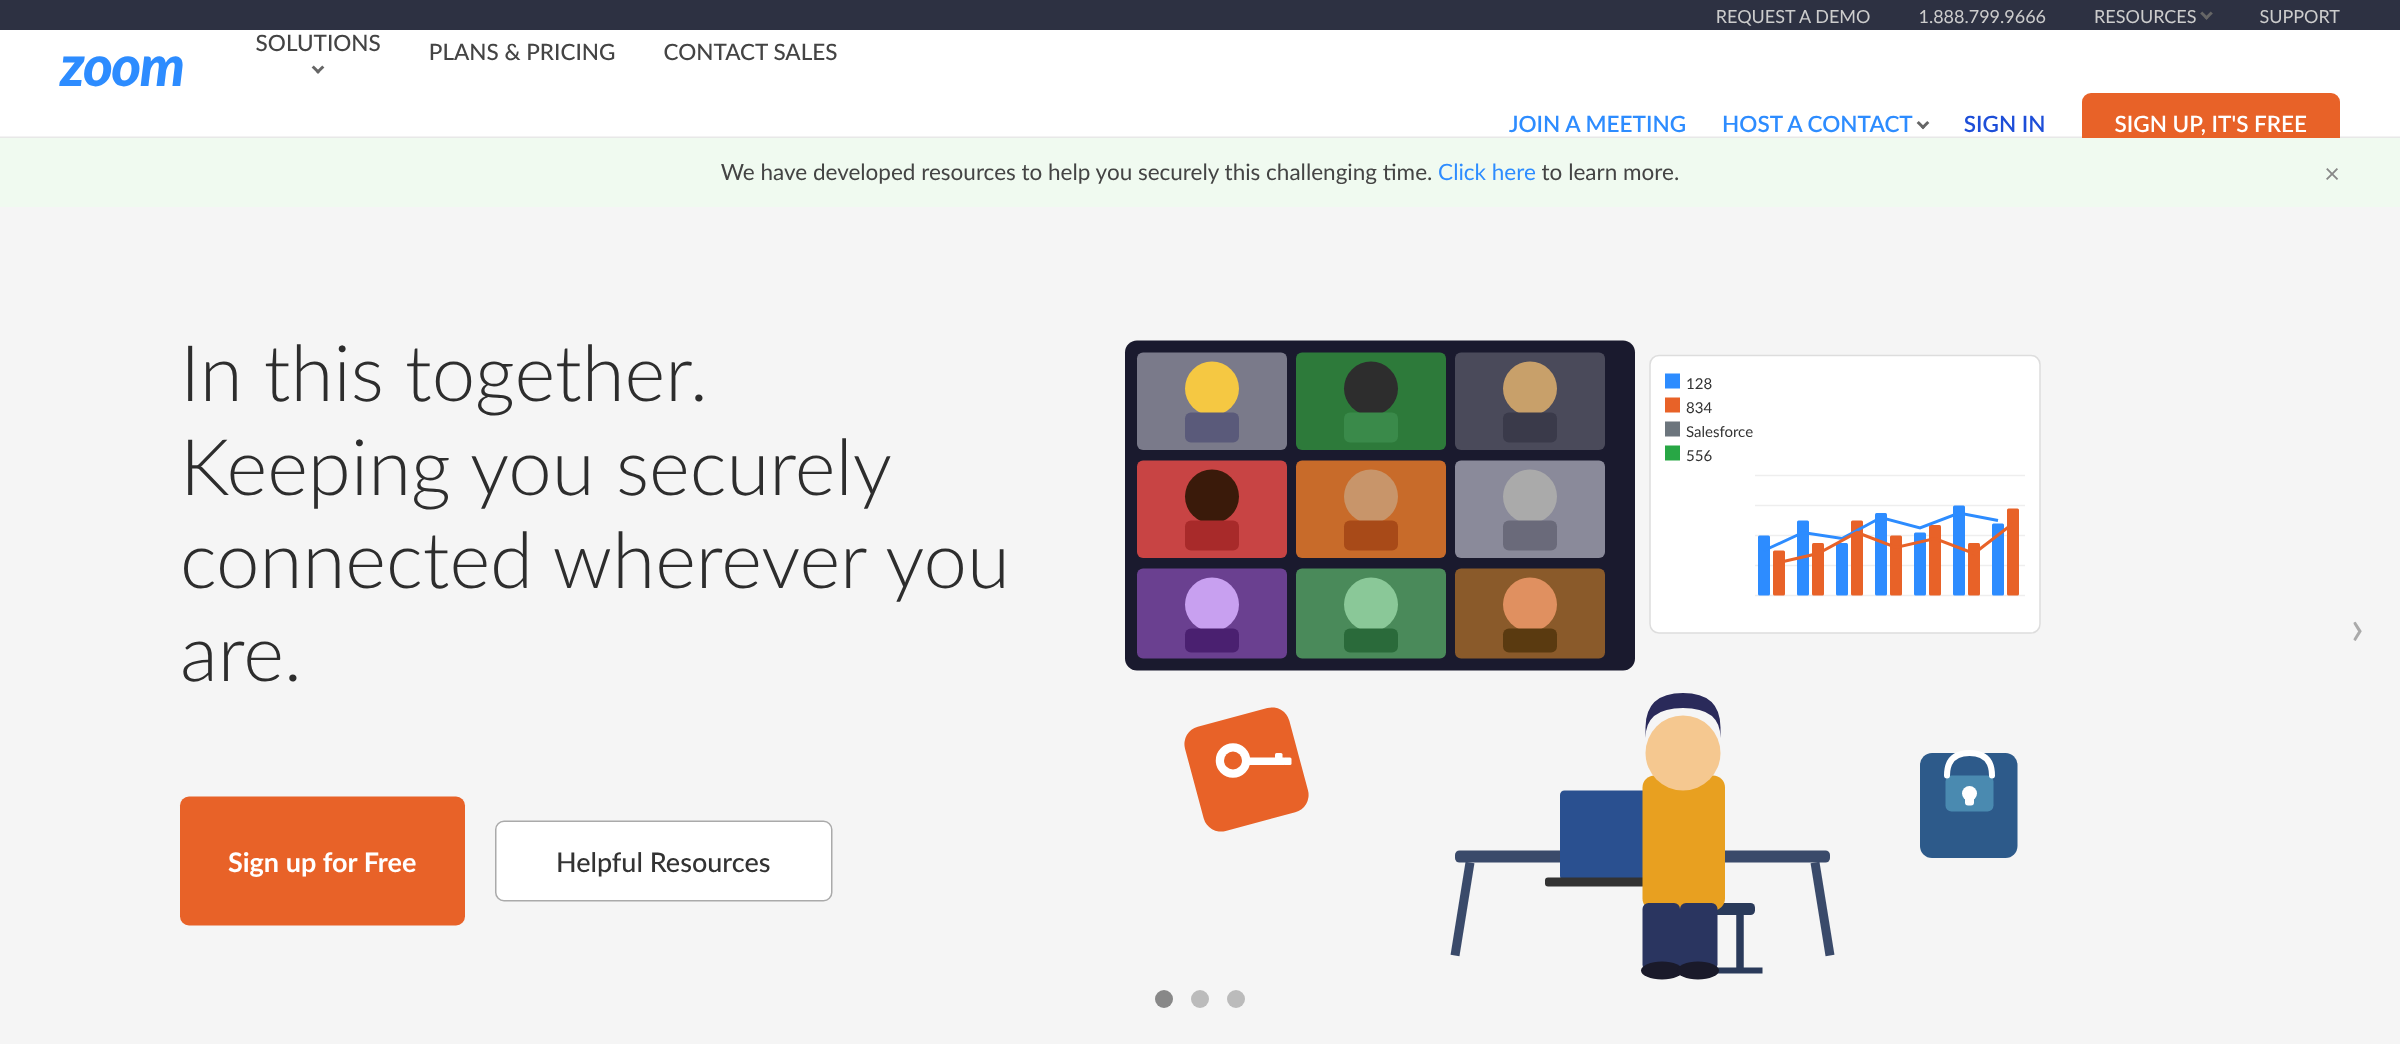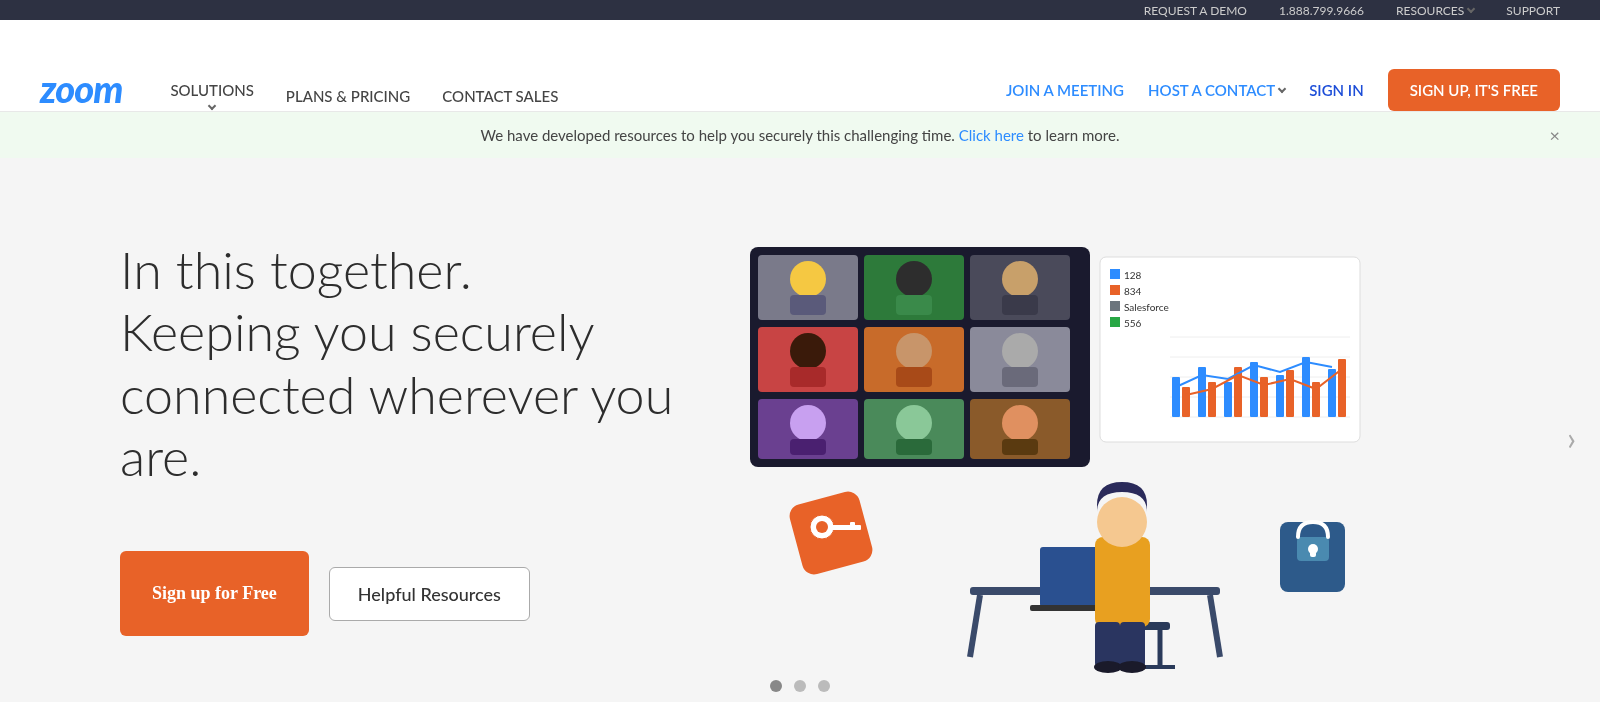--- a/index.html
+++ b/index.html
@@ -25,23 +25,23 @@
     .top-bar .resources-link {
       display: flex;
       align-items: center;
       gap: 4px;
       justify-content: center;
     }
 
     
     .main-nav {
       background: #fff;
-      height: 92px;
-      display: flex;
-      align-items: flex-end;
+      height: 72px;
+      display: flex;
+      align-items: flex-start;
       padding: 0 40px;
       border-bottom: 1px solid #e8e8e8;
       position: relative;
     }
     .logo {
       font-size: 38px;
       font-weight: 900;
       color: #2D8CFF;
       letter-spacing: -1px;
       margin-right: 48px;
@@ -147,26 +147,25 @@
     .btn-primary {
       background: #E86228;
       color: #fff;
       padding: 32px 32px;
       border-radius: 6px;
       font-size: 18px;
       font-weight: 700;
       text-decoration: none;
       border: none;
       cursor: pointer;
-      font-family: Liberation Serif, serif;
     }
     .btn-secondary {
       background: #fff;
       color: #333;
-      padding: 15px 28px;
+      padding: 15px 40px;
       border-radius: 6px;
       font-size: 18px;
       font-weight: 500;
       text-decoration: none;
       border: 1.5px solid #aaa;
       cursor: pointer;
     }
 
     
     .hero-illustration {

